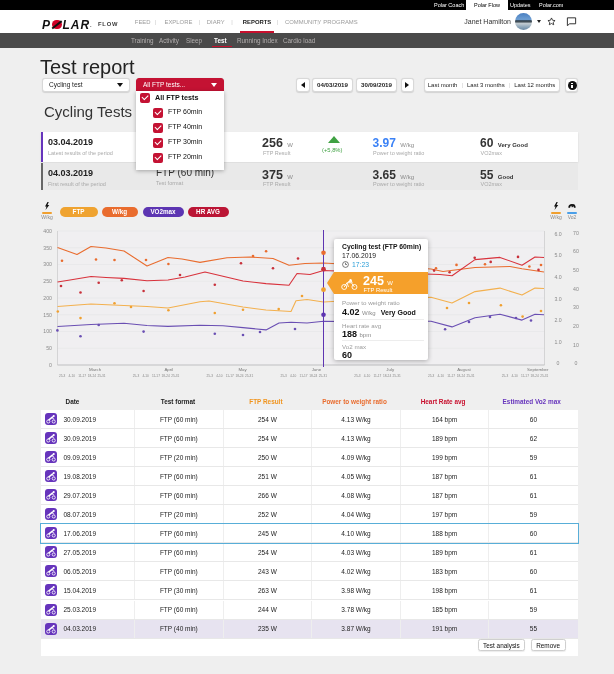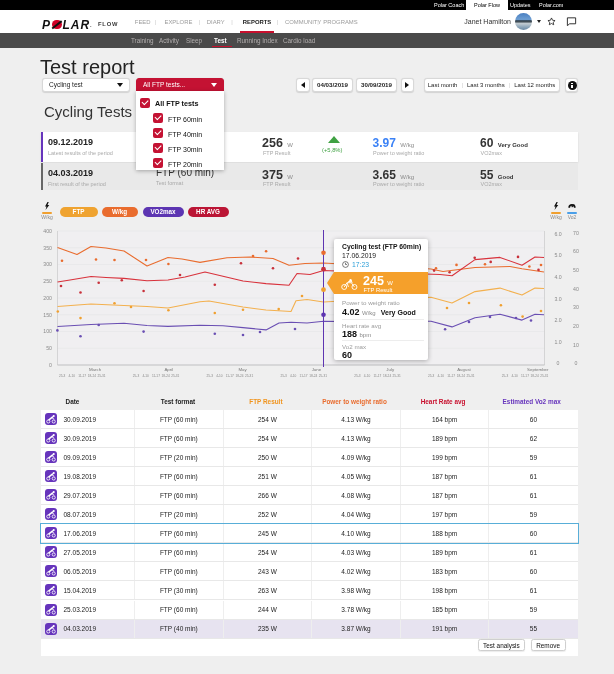--- a/index.html
+++ b/index.html
@@ -45,21 +45,21 @@
 #date2 { left:356px; width:41px; font-weight:bold; font-size:6.2px; }
 #arrR { left:400.5px; width:13.5px; }
 #lastg { left:423.5px; width:136px; white-space:nowrap; font-size:6px; }
 #lastg span.s { color:#ccc; margin:0 4px; }
 #info { position:absolute; left:564.5px; top:78px; width:13.5px; height:13.5px; border-radius:3px; background:#fff; border:0.5px solid #d8d8d8; box-shadow:0 0.5px 1px rgba(0,0,0,0.12); } #info .c { position:absolute; left:2px; top:2px; width:9px; height:9px; border-radius:50%; background:#111; } #info .c:before { content:""; position:absolute; left:3.8px; top:1.6px; width:1.6px; height:1.6px; background:#fff; } #info .c:after { content:""; position:absolute; left:3.8px; top:4px; width:1.6px; height:3.4px; background:#fff; }
 .atri { width:0; height:0; border-top:3.5px solid transparent; border-bottom:3.5px solid transparent; }
 .atri.l { border-right:4.5px solid #111; }
 .atri.r { border-left:4.5px solid #111; }
 
 #panel { position:absolute; left:136px; top:91px; width:88px; height:79px; background:#fff; box-shadow:0 1px 4px rgba(0,0,0,0.3); z-index:30; }
-#panel .row { position:absolute; left:0; width:100%; height:15px; display:flex; align-items:flex-end; }
+#panel .row { position:absolute; left:0; width:100%; height:15px; display:flex; align-items:flex-start; }
 .cb { width:10px; height:10px; background:#c41233; border-radius:2px; position:relative; flex:none; }
 .cb:after { content:""; position:absolute; left:2.2px; top:2.4px; width:4.5px; height:2.6px; border-left:1.6px solid #fff; border-bottom:1.6px solid #fff; transform:rotate(-45deg); }
 #panel .lbl { font-size:7px; color:#111; margin-left:5px; }
 #panel .b { font-weight:bold; font-size:7.2px; }
 
 #sum1 { position:absolute; left:41px; top:131.5px; width:536.5px; height:30px; background:#fff; box-shadow:0 1px 2px rgba(0,0,0,0.10); }
 #sum2 { position:absolute; left:41px; top:163px; width:536.5px; height:27px; background:#e9e9e9; }
 .accent { position:absolute; left:0; top:0; width:2.2px; height:100%; }
 .sdate { position:absolute; left:7px; top:5px; font-size:9px; font-weight:bold; color:#222; }
 .ssub { position:absolute; left:7px; top:18px; font-size:5.5px; color:#a9a9a9; }
@@ -344,21 +344,21 @@
       <span class="lbl">FTP 30min</span>
     </div>
   <div class="row" style="top:62px; padding-left:17px;">
       <span class="cb"></span>
       <span class="lbl">FTP 20min</span>
     </div>
 </div>
 
 <div id="sum1">
   <div class="accent" style="background:#6634bc"></div>
-  <div class="sdate">09.12.2019</div>
+  <div class="sdate">03.04.2019</div>
   <div class="ssub">Latest results of the period</div>
   <div class="abs" style="left:221px; top:1px;"><span class="bignum">256</span> <span class="unit">W</span></div>
   <div class="abs tiny" style="left:222px; top:18.5px;">FTP Result</div>
   <div class="abs" style="left:287px; top:4px; width:0; height:0; border-left:6px solid transparent; border-right:6px solid transparent; border-bottom:7px solid #3fa142;"></div>
   <div class="abs" style="left:281px; top:15px; font-size:5.8px; color:#3fa142;">(+5,8%)</div>
   <div class="abs" style="left:331.5px; top:1.5px;"><span style="font-size:12px;font-weight:bold;color:#3b82f6">3.97</span> <span class="unit">W/kg</span></div>
   <div class="abs tiny" style="left:332px; top:18.5px;">Power to weight ratio</div>
   <div class="abs" style="left:439px; top:1.5px;"><span style="font-size:12px;font-weight:bold;color:#333">60</span> <span style="font-size:6px;font-weight:bold;color:#333">Very Good</span></div>
   <div class="abs tiny" style="left:439.5px; top:18.5px;">VO2max</div>
 </div>

